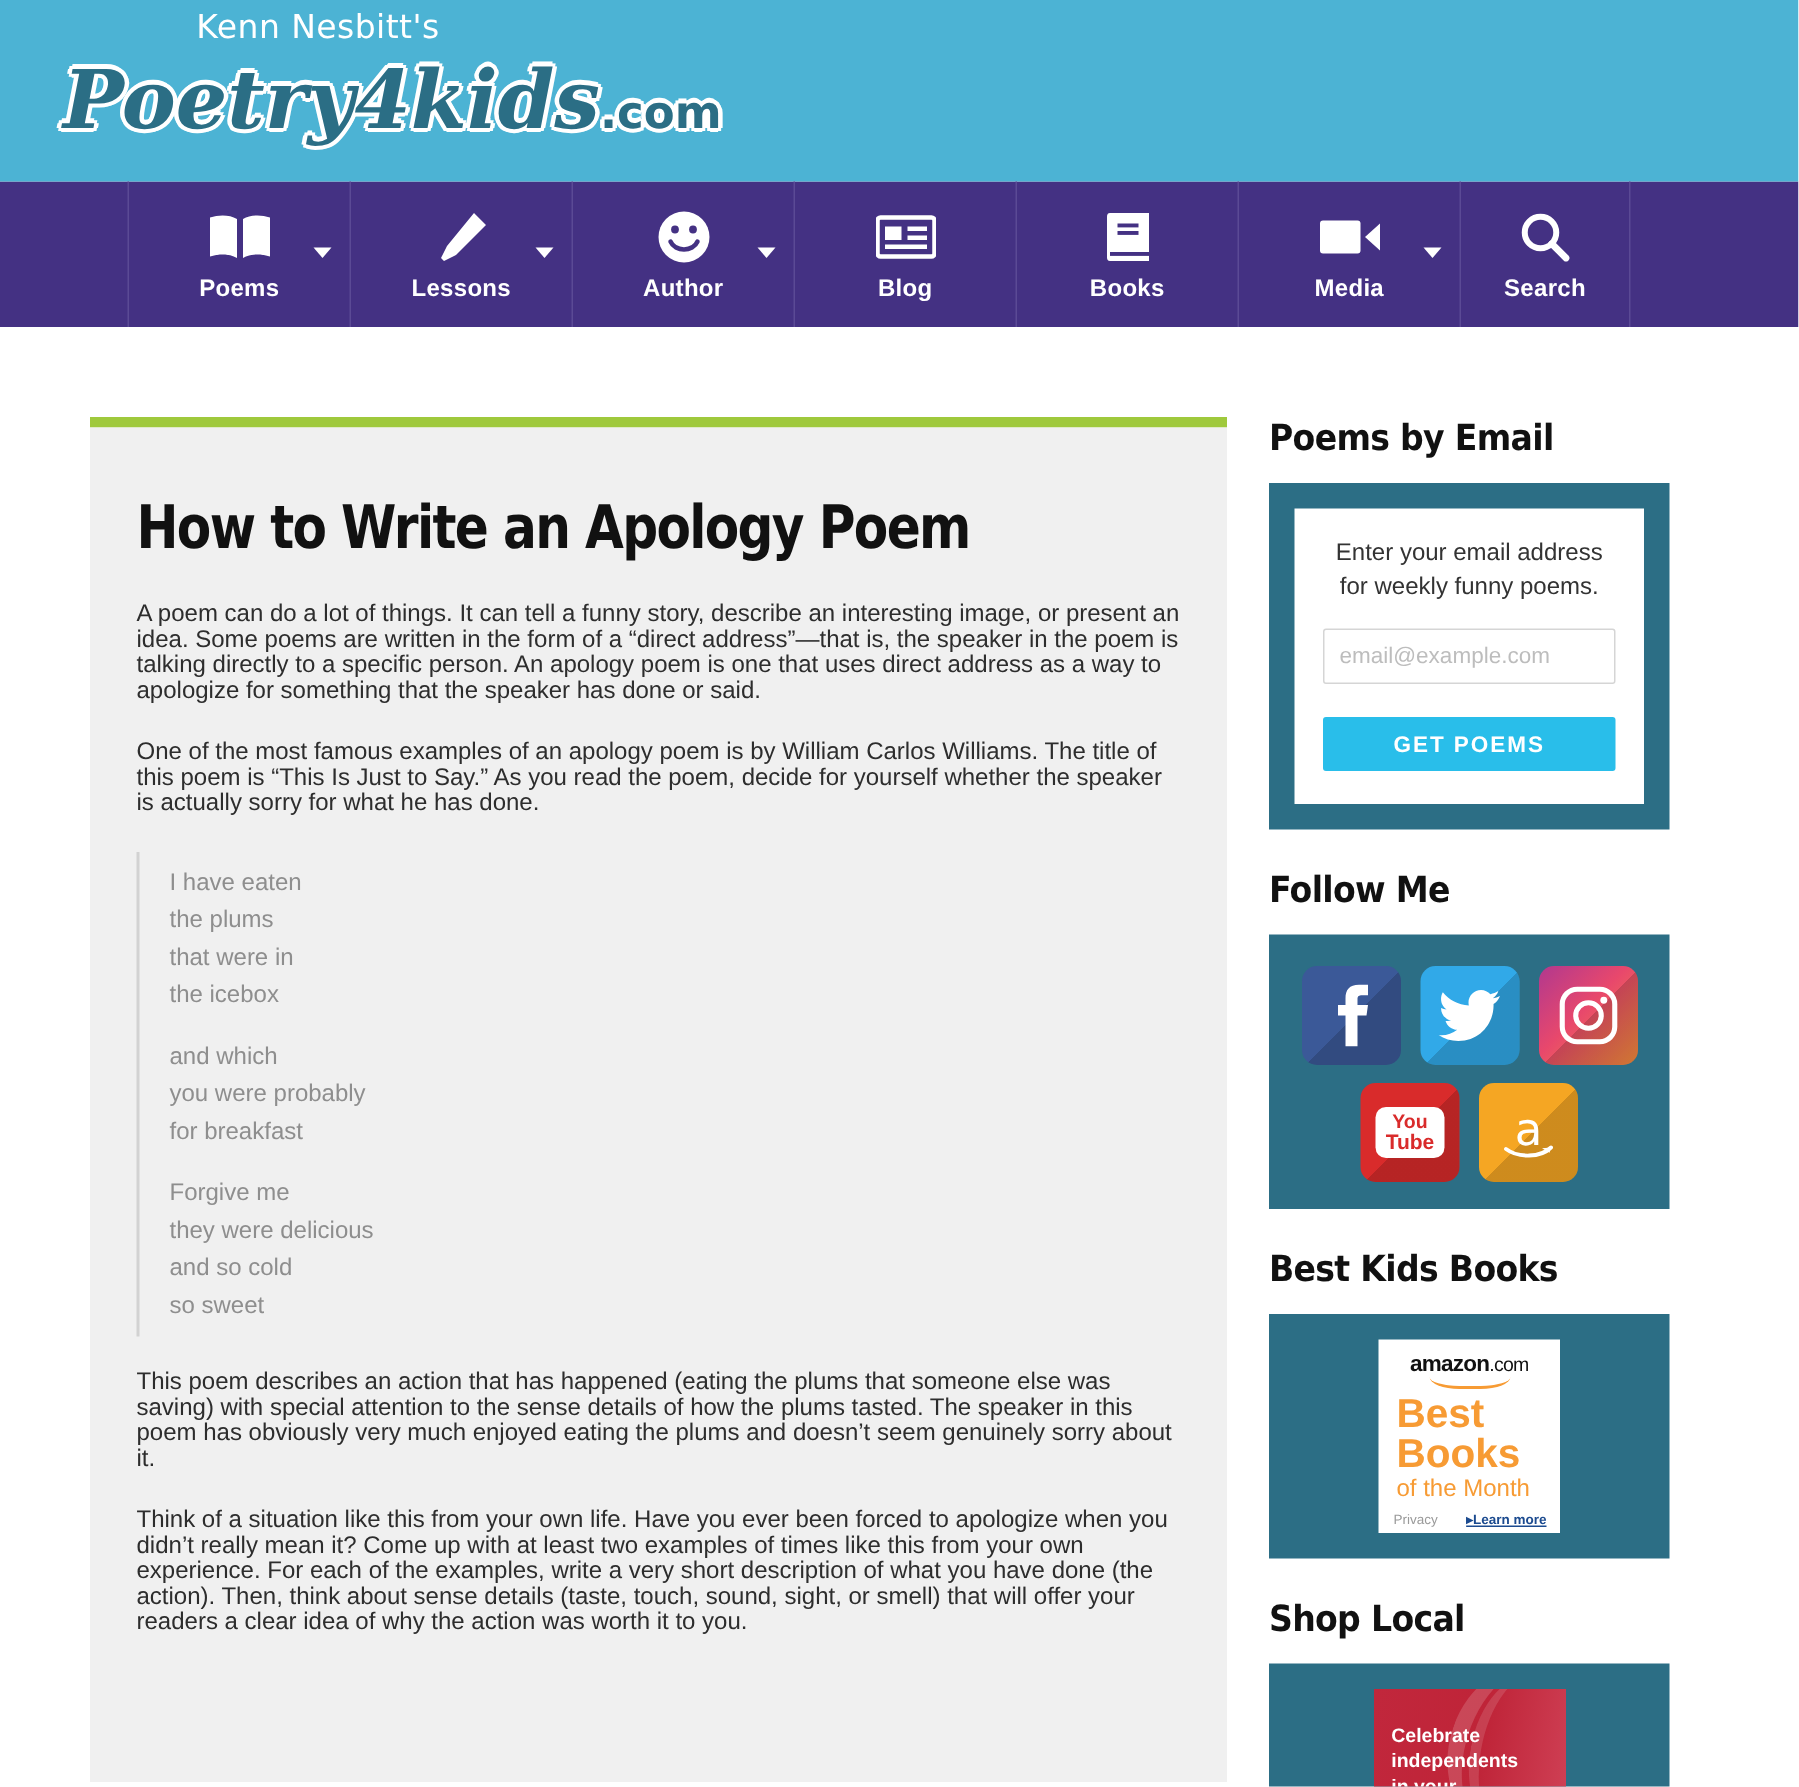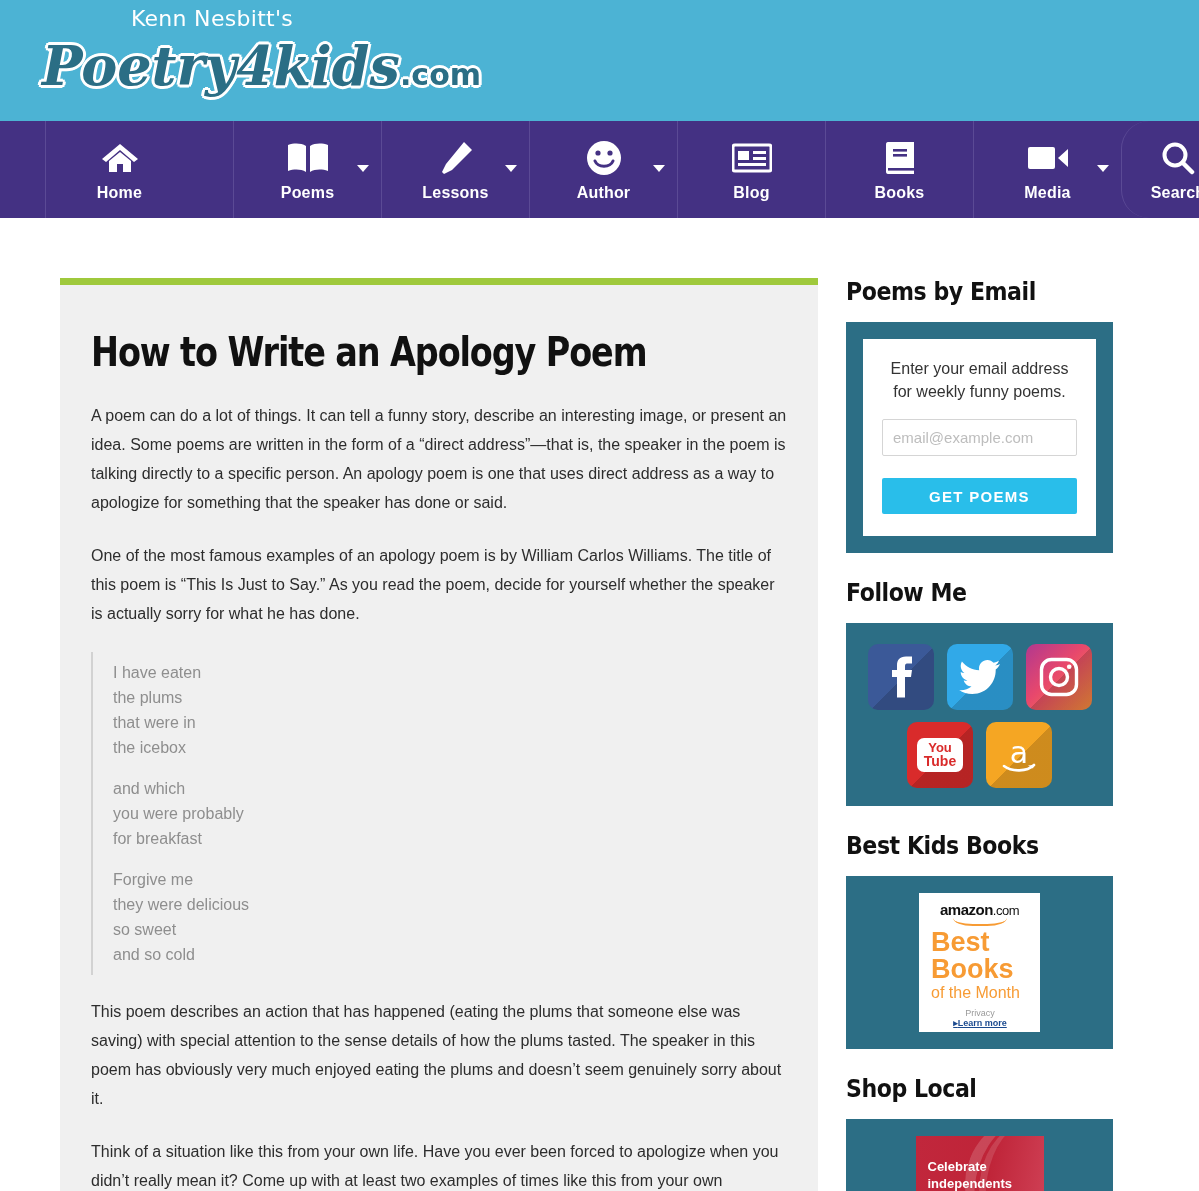--- a/index.html
+++ b/index.html
@@ -86,21 +86,21 @@
     border-right:6px solid transparent;
     border-top:7px solid #ffffff;
   }
   .w-home { width:148px; }
   .w-poems { width:148px;margin-left:40px; }
   .w-lessons { width:148px; }
   .w-author { width:148px; }
   .w-blog { width:148px; }
   .w-books { width:148px; }
   .w-media { width:148px; }
-  .w-search { width:114px; border-right:1px solid #5b4a95;border-radius:28px;}
+  .w-search { width:114px; border-right:1px solid #5b4a95;}
 
   
   .body-wrap { position:relative; }
   .content-col {
     position:absolute;
     left:60px;
     top:60px;
     width:758px;
   }
   .green-bar { height:7px; background:#9fc93c; }
@@ -116,21 +116,21 @@
     line-height:46px;
     color:#111111;
     letter-spacing:-1.2px;
     margin-bottom:26px;
     font-stretch:condensed;
     transform:scaleX(.93);
     transform-origin:left center;
   }
   .article p {
     font-size:16px;
-    line-height:29px;
+    line-height:17px;
     color:#2d2d2d;
     margin-bottom:24px;
     font-family:"Liberation Sans", sans-serif;
   }
   blockquote.poem {
     border-left:2px solid #d2d2d2;
     padding:8px 0 8px 20px;
     margin:6px 0 22px 0;
   }
   blockquote.poem p {
@@ -260,21 +260,21 @@
     font-weight:bold; color:#f79b34; font-size:27px; line-height:27px;
     text-align:left; padding-left:4px;
   }
   .am-month {
     font-family:"Liberation Sans", sans-serif;
     color:#f79b34; font-size:16px; line-height:20px;
     text-align:left; padding-left:4px; margin-bottom:3px;
   }
   .am-foot {
     display:flex; justify-content:space-between; align-items:center;
-    font-size:9px; padding:2px 1px 0 2px;flex-direction:column;
+    font-size:9px; padding:2px 1px 0 2px;
   }
   .am-privacy { color:#9a9a9a; }
   .am-learn { color:#1b4a8f; text-decoration:underline; font-weight:bold; }
   .am-learn .arr { text-decoration:none; }
 
   .shop-box { background:#2c6e85; padding:17px 0 0 0; text-align:center; height:84px; overflow:hidden; }
   .shop-ad {
     display:inline-block;
     width:128px; height:80px;
     background:linear-gradient(100deg,#c1273c 0%,#bf2438 55%,#cf4055 100%);
@@ -314,29 +314,20 @@
   <div class="site-header">
     <a class="brand">
       <span class="brand-pre">Kenn Nesbitt's</span>
       <span class="brand-logo"><span>Poetry4kids</span><span class="dotcom">.com</span></span>
     </a>
   </div>
 
   <nav class="main-nav">
     <div class="nav-spacer"></div>
 
-    <div class="nav-item w-home">
-      <span class="nav-icon">
-        <svg width="38" height="32" viewBox="0 0 38 32">
-            <path d="M19 2 L37 17 L33 20 L19 8 L5 20 L1 17 Z"></path>
-            <path d="M8 19 L19 10 L30 19 L30 30 L22 30 L22 22 L16 22 L16 30 L8 30 Z"></path>
-          </svg>
-      </span>
-      <span class="nav-label">Home</span>
-    </div>
 
     <div class="nav-item w-poems">
       <span class="nav-icon">
         <svg width="42" height="32" viewBox="0 0 42 32">
             <path d="M1 3 C7 1 14 1 19 4 L19 30 C14 27 7 27 1 29 Z"></path>
             <path d="M41 3 C35 1 28 1 23 4 L23 30 C28 27 35 27 41 29 Z"></path>
           </svg>
       </span>
       <span class="nav-label">Poems</span>
       <span class="caret"></span>
@@ -427,22 +418,22 @@
           <p>the plums</p>
           <p>that were in</p>
           <p>the icebox</p>
 
           <p class="stanza-gap">and which</p>
           <p>you were probably</p>
           <p>for breakfast</p>
 
           <p class="stanza-gap">Forgive me</p>
           <p>they were delicious</p>
+          <p>and so cold</p>
           <p>so sweet</p>
-          <p>and so cold</p>
         </blockquote>
 
         <p>This poem describes an action that has happened (eating the plums that someone else was saving) with special attention to the sense details of how the plums tasted. The speaker in this poem has obviously very much enjoyed eating the plums and doesn’t seem genuinely sorry about it.</p>
         <p>Think of a situation like this from your own life. Have you ever been forced to apologize when you didn’t really mean it? Come up with at least two examples of times like this from your own experience. For each of the examples, write a very short description of what you have done (the action). Then, think about sense details (taste, touch, sound, sight, or smell) that will offer your readers a clear idea of why the action was worth it to you.</p>
       </article>
     </div>
 
     <aside class="sidebar">
 
       <section class="widget">

